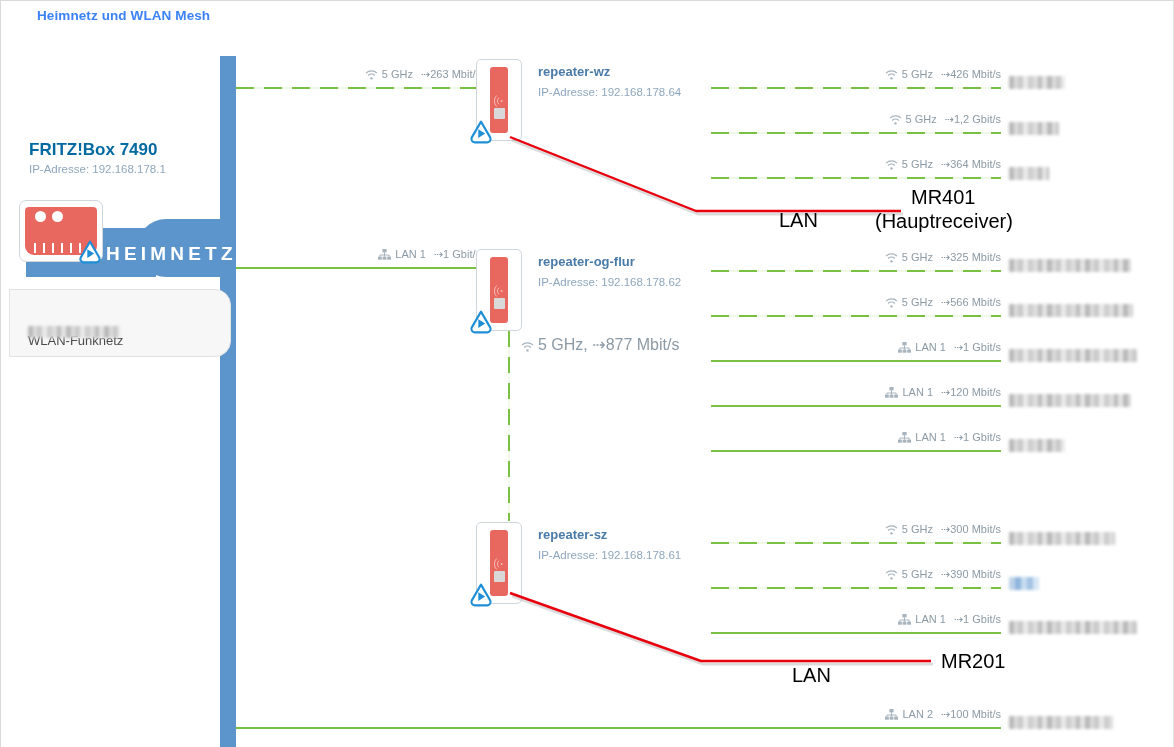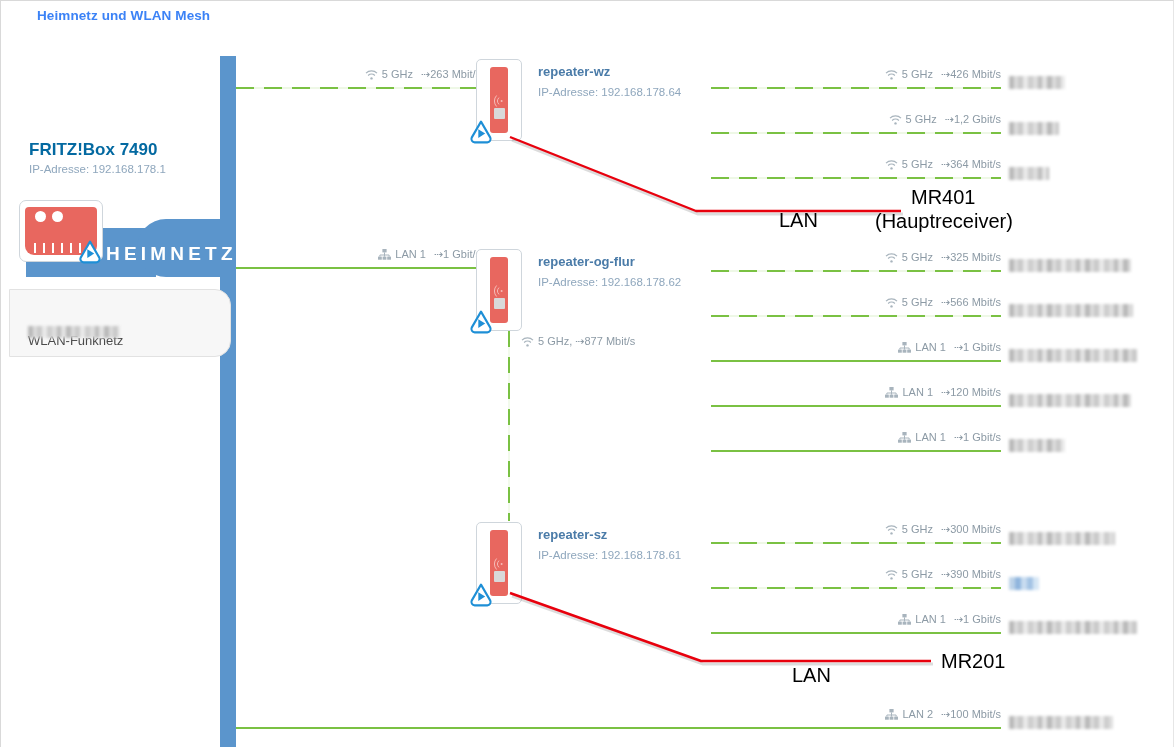--- a/index.html
+++ b/index.html
@@ -127,21 +127,21 @@
   .rep-wifi{position:absolute;left:4px;top:26px;width:10px;height:12px;opacity:.55;}
   .rep-btn{position:absolute;left:3.5px;top:41px;width:11px;height:11px;background:#d9d9d9;border-radius:1px;}
   .rep-name{position:absolute;left:62px;top:5px;font-size:13px;font-weight:bold;color:#4a7ba8;white-space:nowrap;}
   .rep-ip{position:absolute;left:62px;top:27px;font-size:11.5px;color:#8fa7bd;white-space:nowrap;}
 
   
   .vbranch{
     position:absolute;width:2px;
     background:repeating-linear-gradient(to bottom,#7ac143 0 16px,#f2faec 16px 26px);
   }
-  .vlabel{position:absolute;font-size:11px;color:#8c9aa5;white-space:nowrap;}
+  .vlabel{position:absolute;font-size:16px;color:#8c9aa5;white-space:nowrap;}
 
   
   .anno-svg{position:absolute;left:0;top:0;width:1174px;height:747px;pointer-events:none;}
   .anno-text{
     position:absolute;color:#000;font-family:"Liberation Sans",sans-serif;
     font-size:20px;white-space:nowrap;
   }
 </style>
 </head>
 <body>

